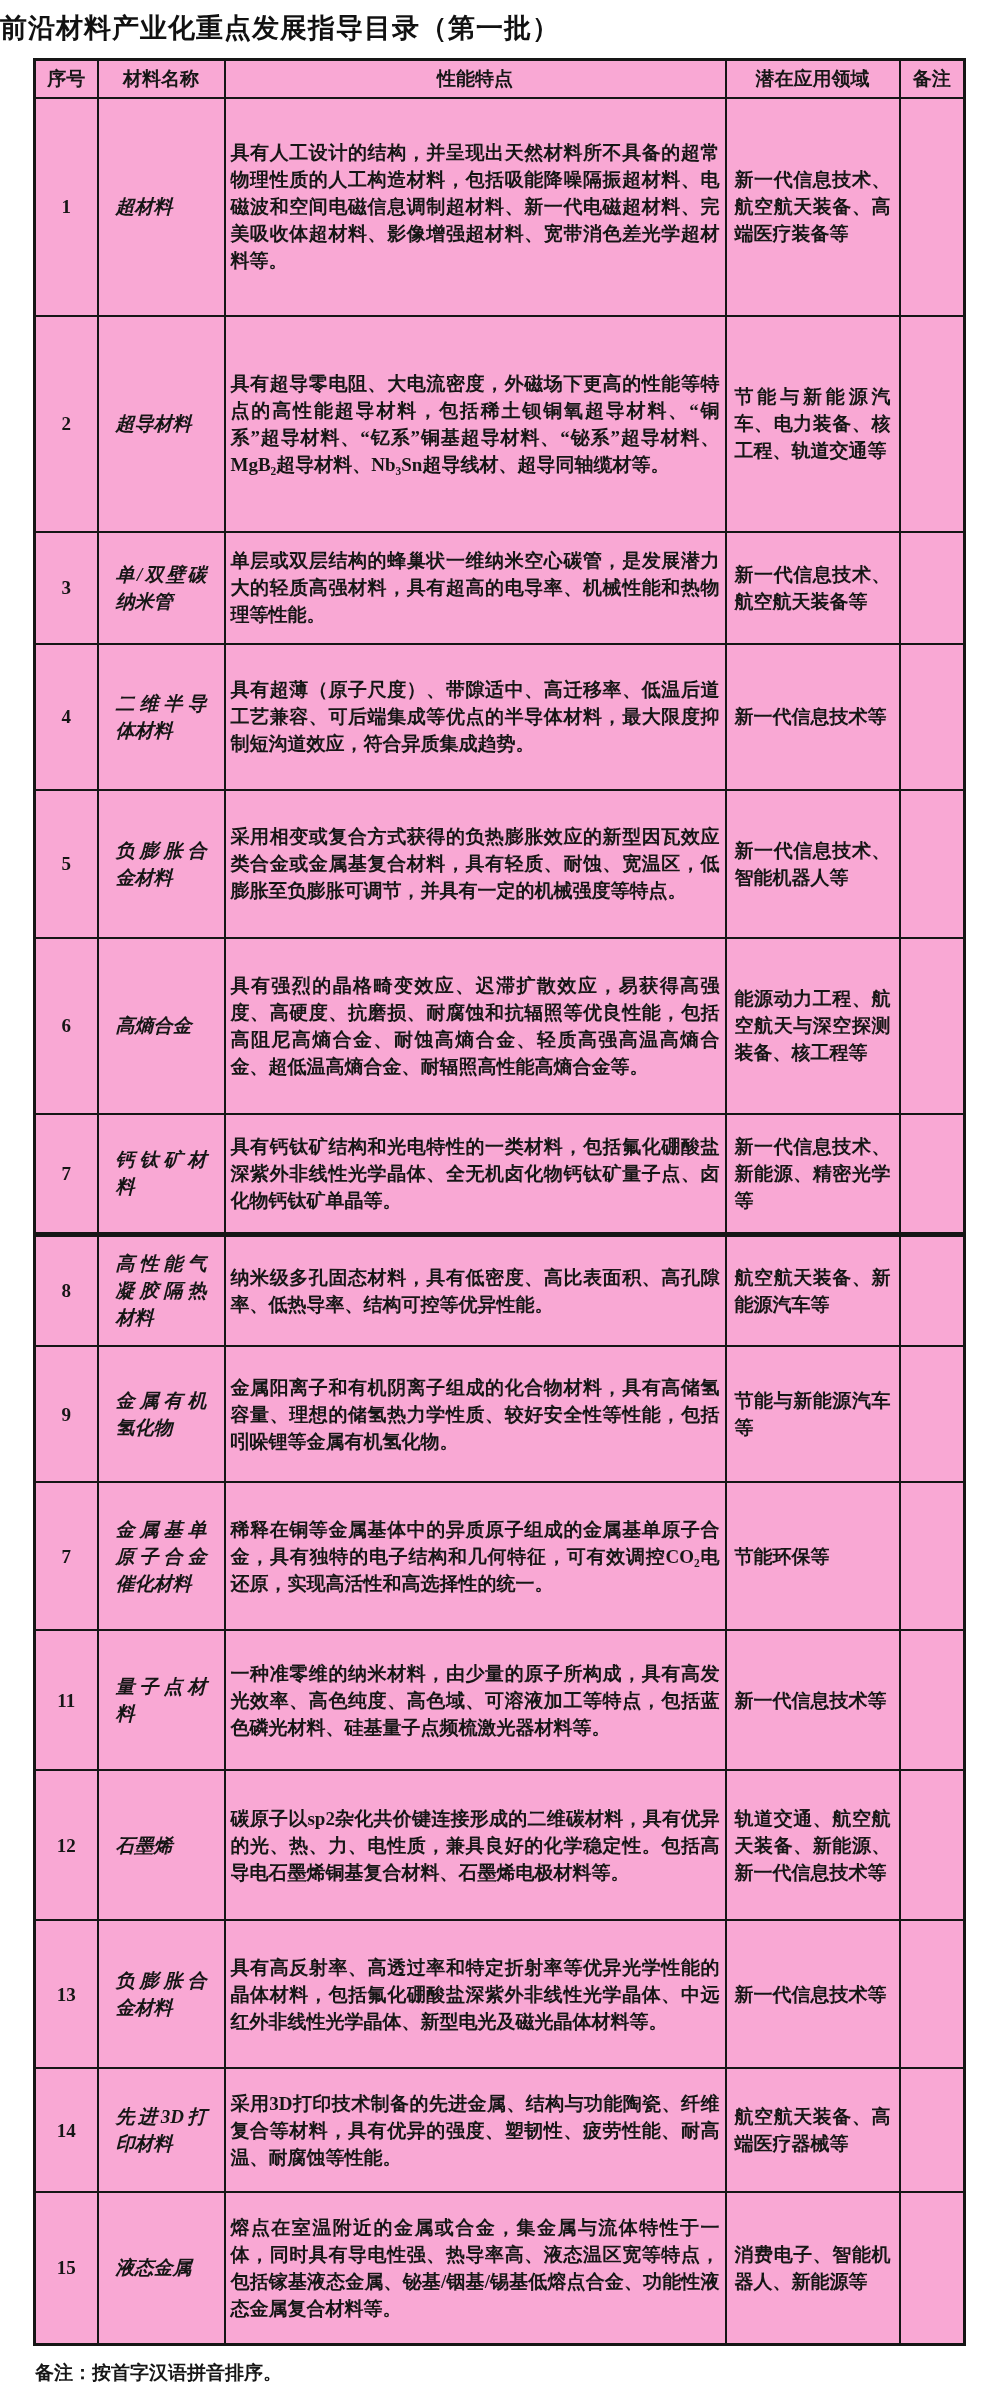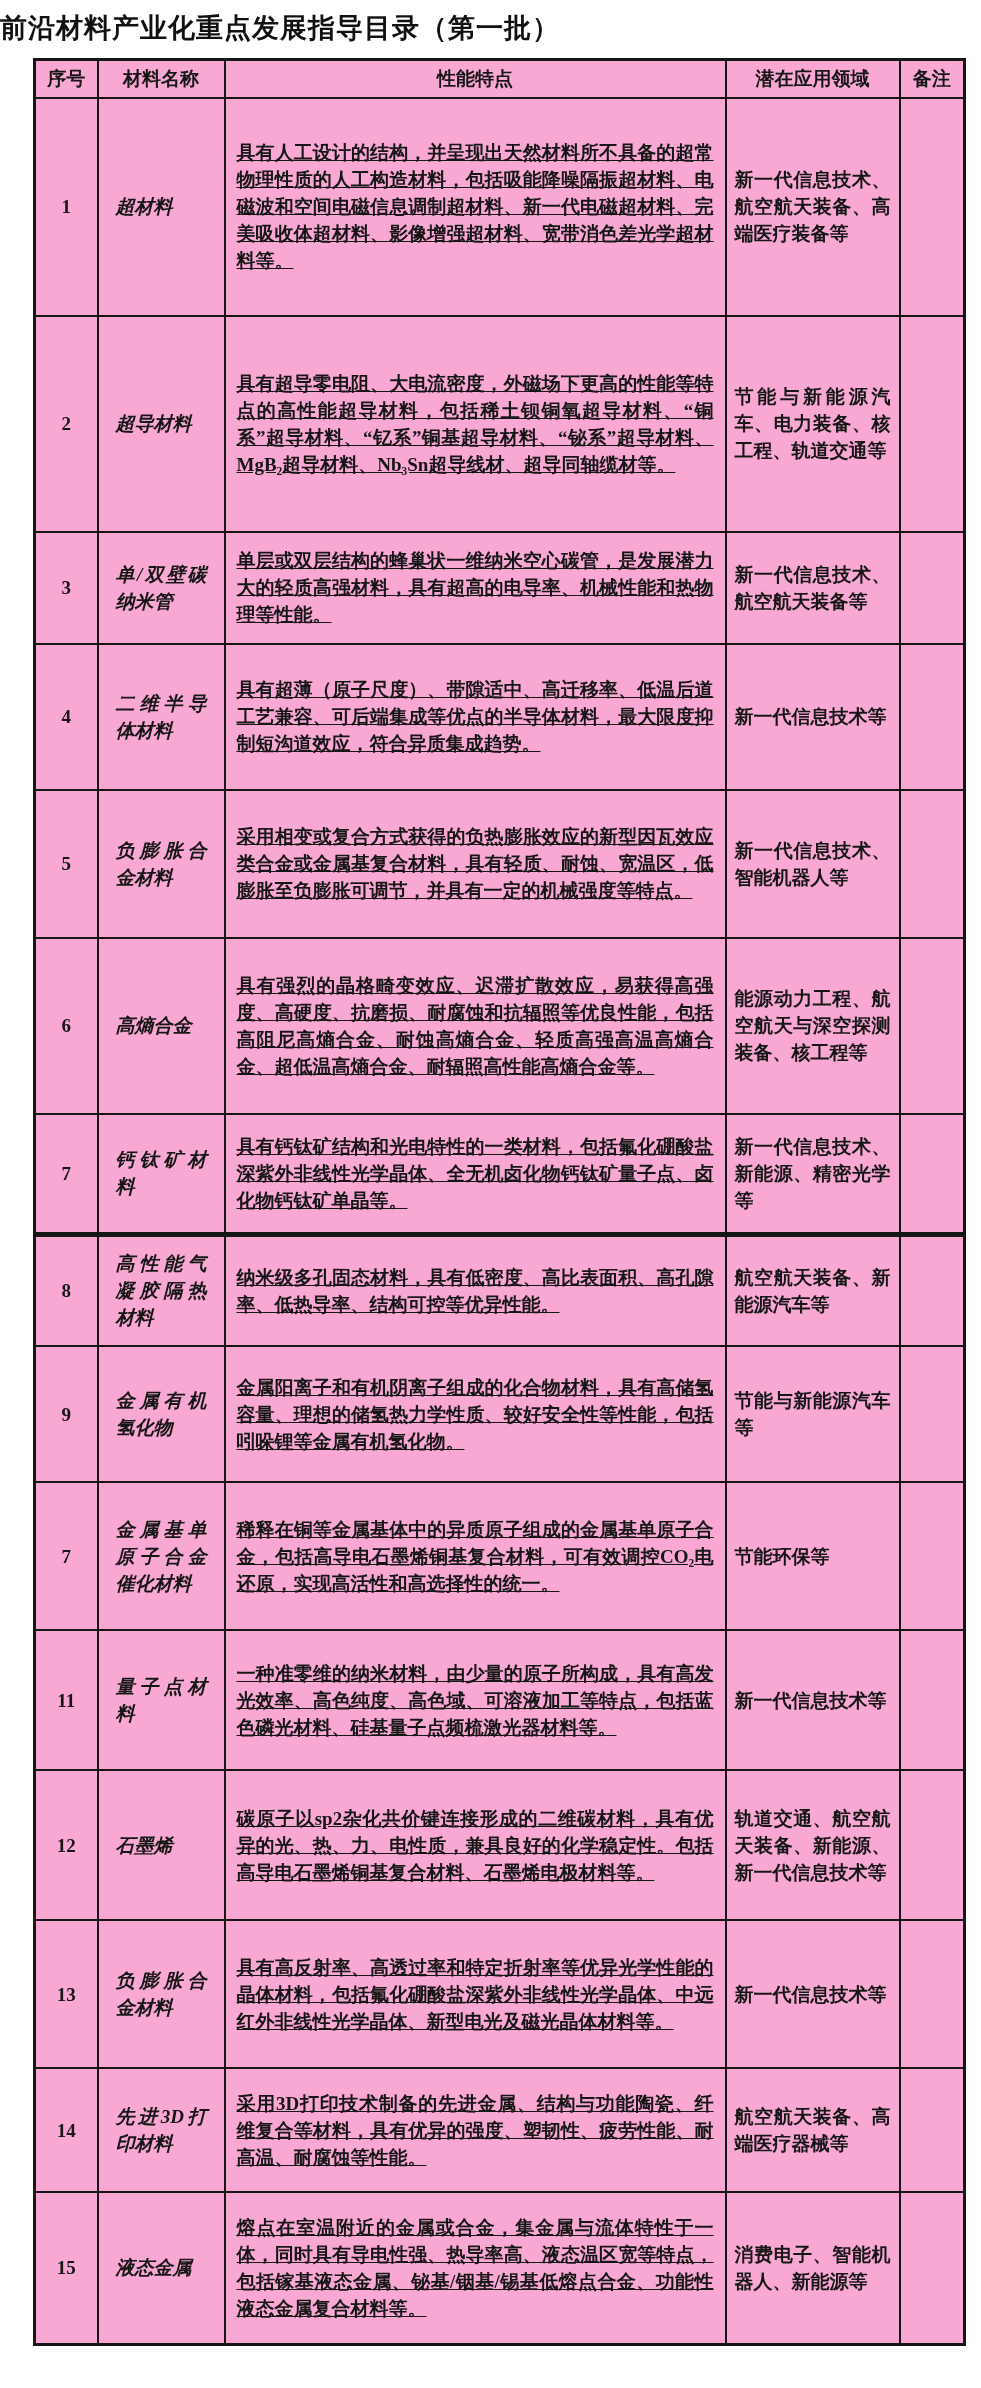--- a/index.html
+++ b/index.html
@@ -58,24 +58,23 @@
     font-family: "Liberation Serif", "DejaVu Serif", serif;
   }
   td.cell-name {
     padding: 4px 17px;
     text-align: justify;
     text-align-last: left;
     font-weight: 600;
     font-style: italic;
   }
   td.cell-feat {
-    padding: 6px 11px;
+    padding: 6px 5px;
     text-align: justify;
     text-align-last: left;
-    text-decoration: underline;
   }
   td.cell-field {
     padding: 18px 8px;
     text-align: justify;
     text-align-last: left;
     line-height: 30px;
     margin-left: 8px;
   }
   td.cell-remark { }
 
@@ -199,21 +198,21 @@
       <td class="cell-no">9</td>
       <td class="cell-name">金属有机氢化物</td>
       <td class="cell-feat">金属阳离子和有机阴离子组成的化合物材料，具有高储氢容量、理想的储氢热力学性质、较好安全性等性能，包括吲哚锂等金属有机氢化物。</td>
       <td class="cell-field">节能与新能源汽车等</td>
       <td class="cell-remark"></td>
     </tr>
 
     <tr>
       <td class="cell-no">7</td>
       <td class="cell-name">金属基单原子合金催化材料</td>
-      <td class="cell-feat">稀释在铜等金属基体中的异质原子组成的金属基单原子合金，包括高导电石墨烯铜基复合材料，可有效调控CO₂电还原，实现高活性和高选择性的统一。</td>
+      <td class="cell-feat">稀释在铜等金属基体中的异质原子组成的金属基单原子合金，具有独特的电子结构和几何特征，可有效调控CO₂电还原，实现高活性和高选择性的统一。</td>
       <td class="cell-field">节能环保等</td>
       <td class="cell-remark"></td>
     </tr>
 
     <tr>
       <td class="cell-no">11</td>
       <td class="cell-name">量子点材料</td>
       <td class="cell-feat">一种准零维的纳米材料，由少量的原子所构成，具有高发光效率、高色纯度、高色域、可溶液加工等特点，包括蓝色磷光材料、硅基量子点频梳激光器材料等。</td>
       <td class="cell-field">新一代信息技术等</td>
       <td class="cell-remark"></td>
@@ -246,14 +245,15 @@
     <tr>
       <td class="cell-no">15</td>
       <td class="cell-name">液态金属</td>
       <td class="cell-feat">熔点在室温附近的金属或合金，集金属与流体特性于一体，同时具有导电性强、热导率高、液态温区宽等特点，包括镓基液态金属、铋基/铟基/锡基低熔点合金、功能性液态金属复合材料等。</td>
       <td class="cell-field">消费电子、智能机器人、新能源等</td>
       <td class="cell-remark"></td>
     </tr>
   </tbody>
   </table>
 
+  <div class="footer-note">备注：按首字汉语拼音排序。</div>
 
 </div>
 
 </body></html>

